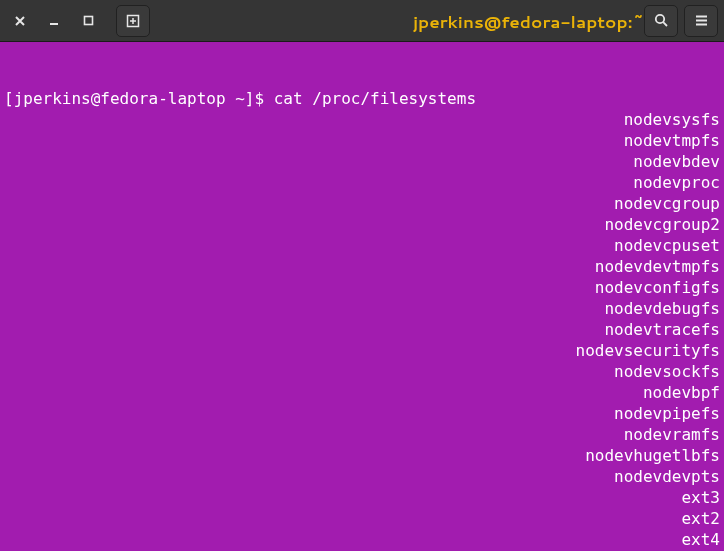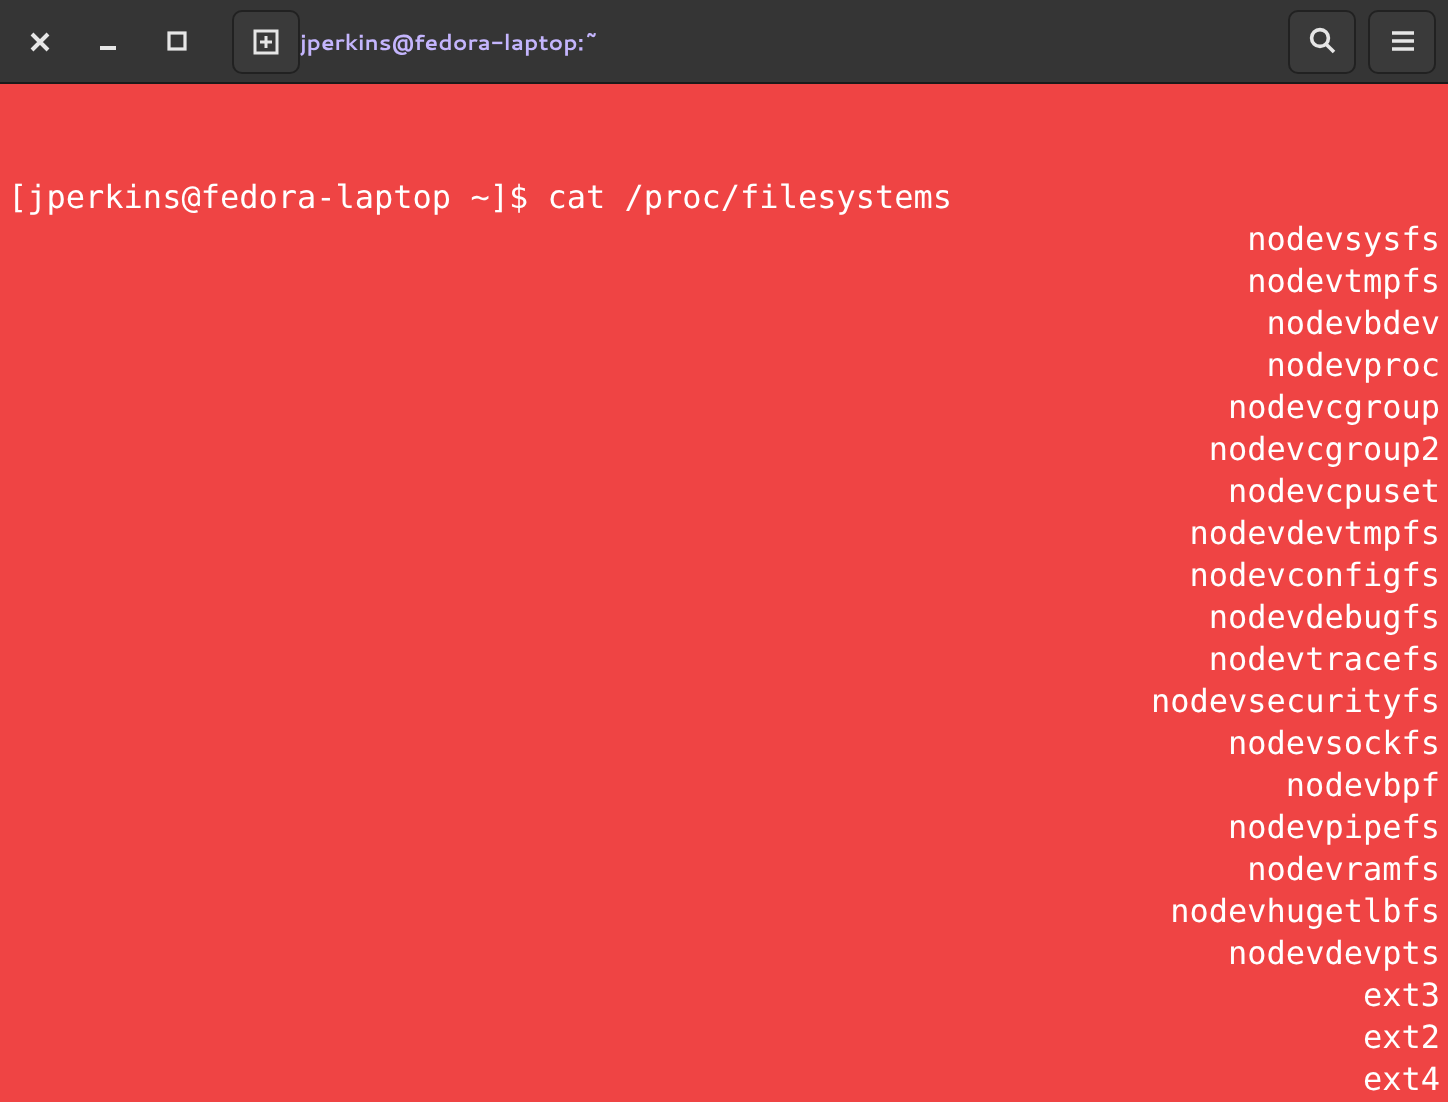--- a/index.html
+++ b/index.html
@@ -41,44 +41,44 @@
       align-items: center;
       justify-content: center;
       color: #e6e6e6;
       border: 1px solid #212121;
       border-radius: 5px;
       background: #3a3a3a;
       cursor: pointer;
     }
     .title {
       flex: 1;
-      text-align: left;
-      color: #c4b5fd;
-      font-size: 11px;
+      text-align: right;
+      color: #eab308;
+      font-size: 17px;
       font-weight: 700;
     }
     .right-controls {
       display: flex;
       gap: 6px;
       align-items: center;
     }
     .header-btn {
       width: 34px;
       height: 32px;
       display: flex;
       align-items: center;
       justify-content: center;
       color: #e6e6e6;
       border: 1px solid #212121;
       border-radius: 5px;
       background: #3a3a3a;
       cursor: pointer;
     }
     .terminal {
-      background: #ef4444;
+      background: #a21caf;
       color: #ffffff;
       font-family: "DejaVu Sans Mono", "Liberation Mono", monospace;
       font-size: 16px;
       line-height: 21px;
       padding: 4px 4px;
       height: calc(100% - 42px);
       white-space: pre;
     }
     .prompt-line { display: block; }
     .fs-row { display: block; text-align: right; }

